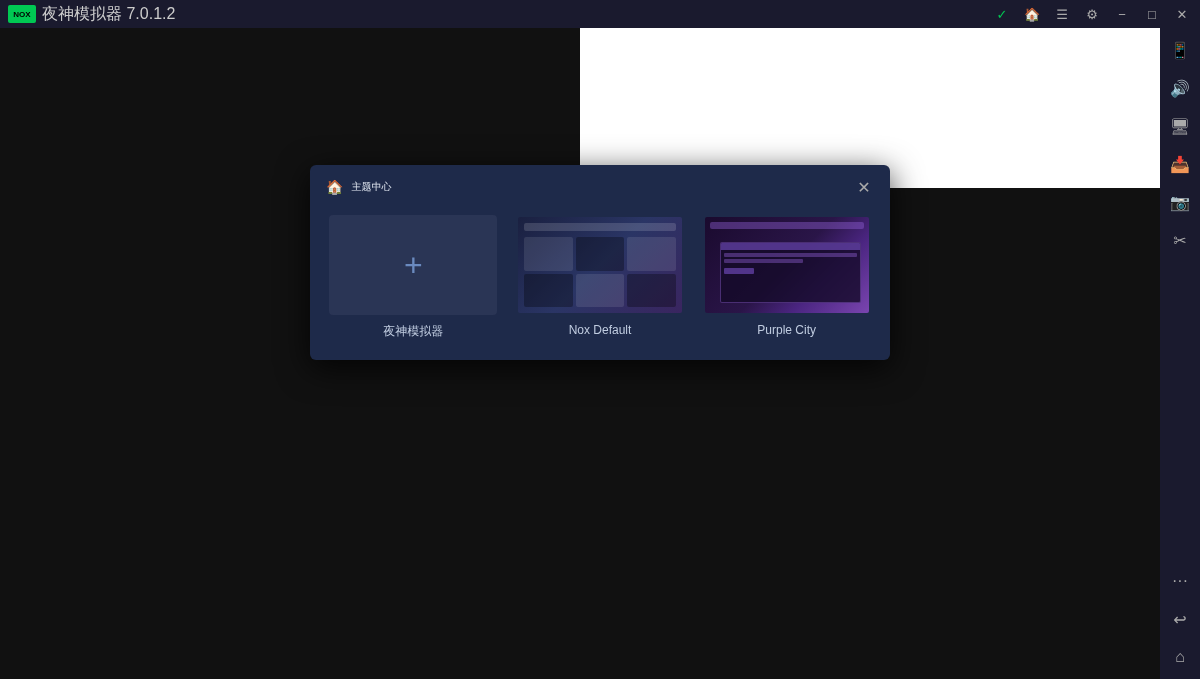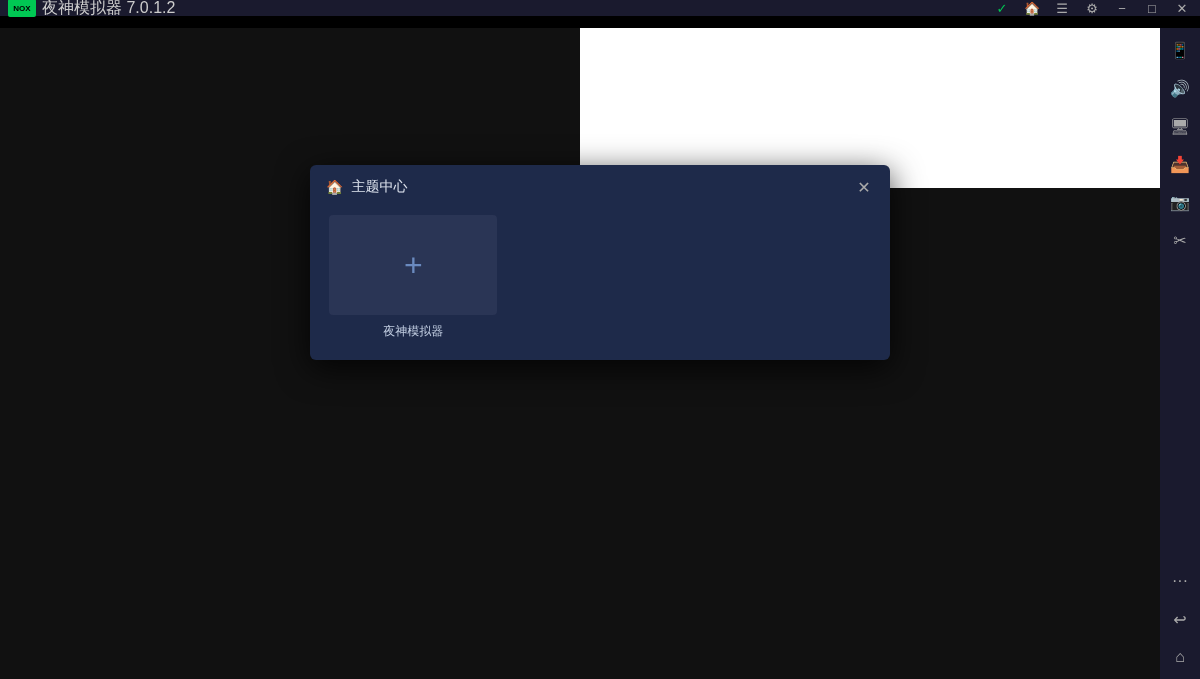--- a/index.html
+++ b/index.html
@@ -9,21 +9,21 @@
       background: #000;
       font-family: 'Microsoft YaHei', Arial, sans-serif;
       overflow: hidden;
       position: relative;
     }
 
     
     .titlebar {
       position: absolute;
       top: 0; left: 0; right: 0;
-      height: 16px;
+      height: 28px;
       background: #1a1a2e;
       display: flex;
       align-items: center;
       z-index: 100;
     }
     .titlebar-logo {
       display: flex;
       align-items: center;
       padding: 0 8px;
       gap: 6px;
@@ -125,21 +125,21 @@
       display: flex;
       align-items: center;
       padding: 12px 16px 10px;
       gap: 8px;
     }
     .dialog-header-icon {
       font-size: 14px;
       color: #aaa;
     }
     .dialog-title {
-      font-size: 14px;
+      font-size: 10px;
       color: #e0e6f0;
     }
     .dialog-close {
       margin-left: auto;
       width: 20px;
       height: 20px;
       display: flex;
       align-items: center;
       justify-content: center;
       color: #aaa;
@@ -407,18 +407,50 @@
 
   <div class="dialog-body">
 
     <div class="theme-item">
       <div class="theme-preview add-custom">
         <span class="plus-icon">+</span>
       </div>
       <span class="theme-label">夜神模拟器</span>
     </div>
 
-
-
-
+    <div class="theme-item">
+      <div class="theme-preview">
+        <div class="nox-default-preview">
+          <div class="preview-bar"></div>
+          <div class="preview-content">
+            <div class="preview-tile"></div>
+            <div class="preview-tile dark"></div>
+            <div class="preview-tile"></div>
+            <div class="preview-tile dark"></div>
+            <div class="preview-tile"></div>
+            <div class="preview-tile dark"></div>
+          </div>
+        </div>
+      </div>
+      <span class="theme-label">Nox Default</span>
+    </div>
+
+
+
+    <div class="theme-item">
+      <div class="theme-preview">
+        <div class="purple-city-preview">
+          <div class="pc-bar"></div>
+          <div class="pc-dialog">
+            <div class="pc-dialog-bar"></div>
+            <div class="pc-content">
+              <div class="pc-line"></div>
+              <div class="pc-line" style="width:60%"></div>
+              <div class="pc-btn"></div>
+            </div>
+          </div>
+        </div>
+      </div>
+      <span class="theme-label">Purple City</span>
+    </div>
 
   </div>
 </div>
 
 </body></html>

